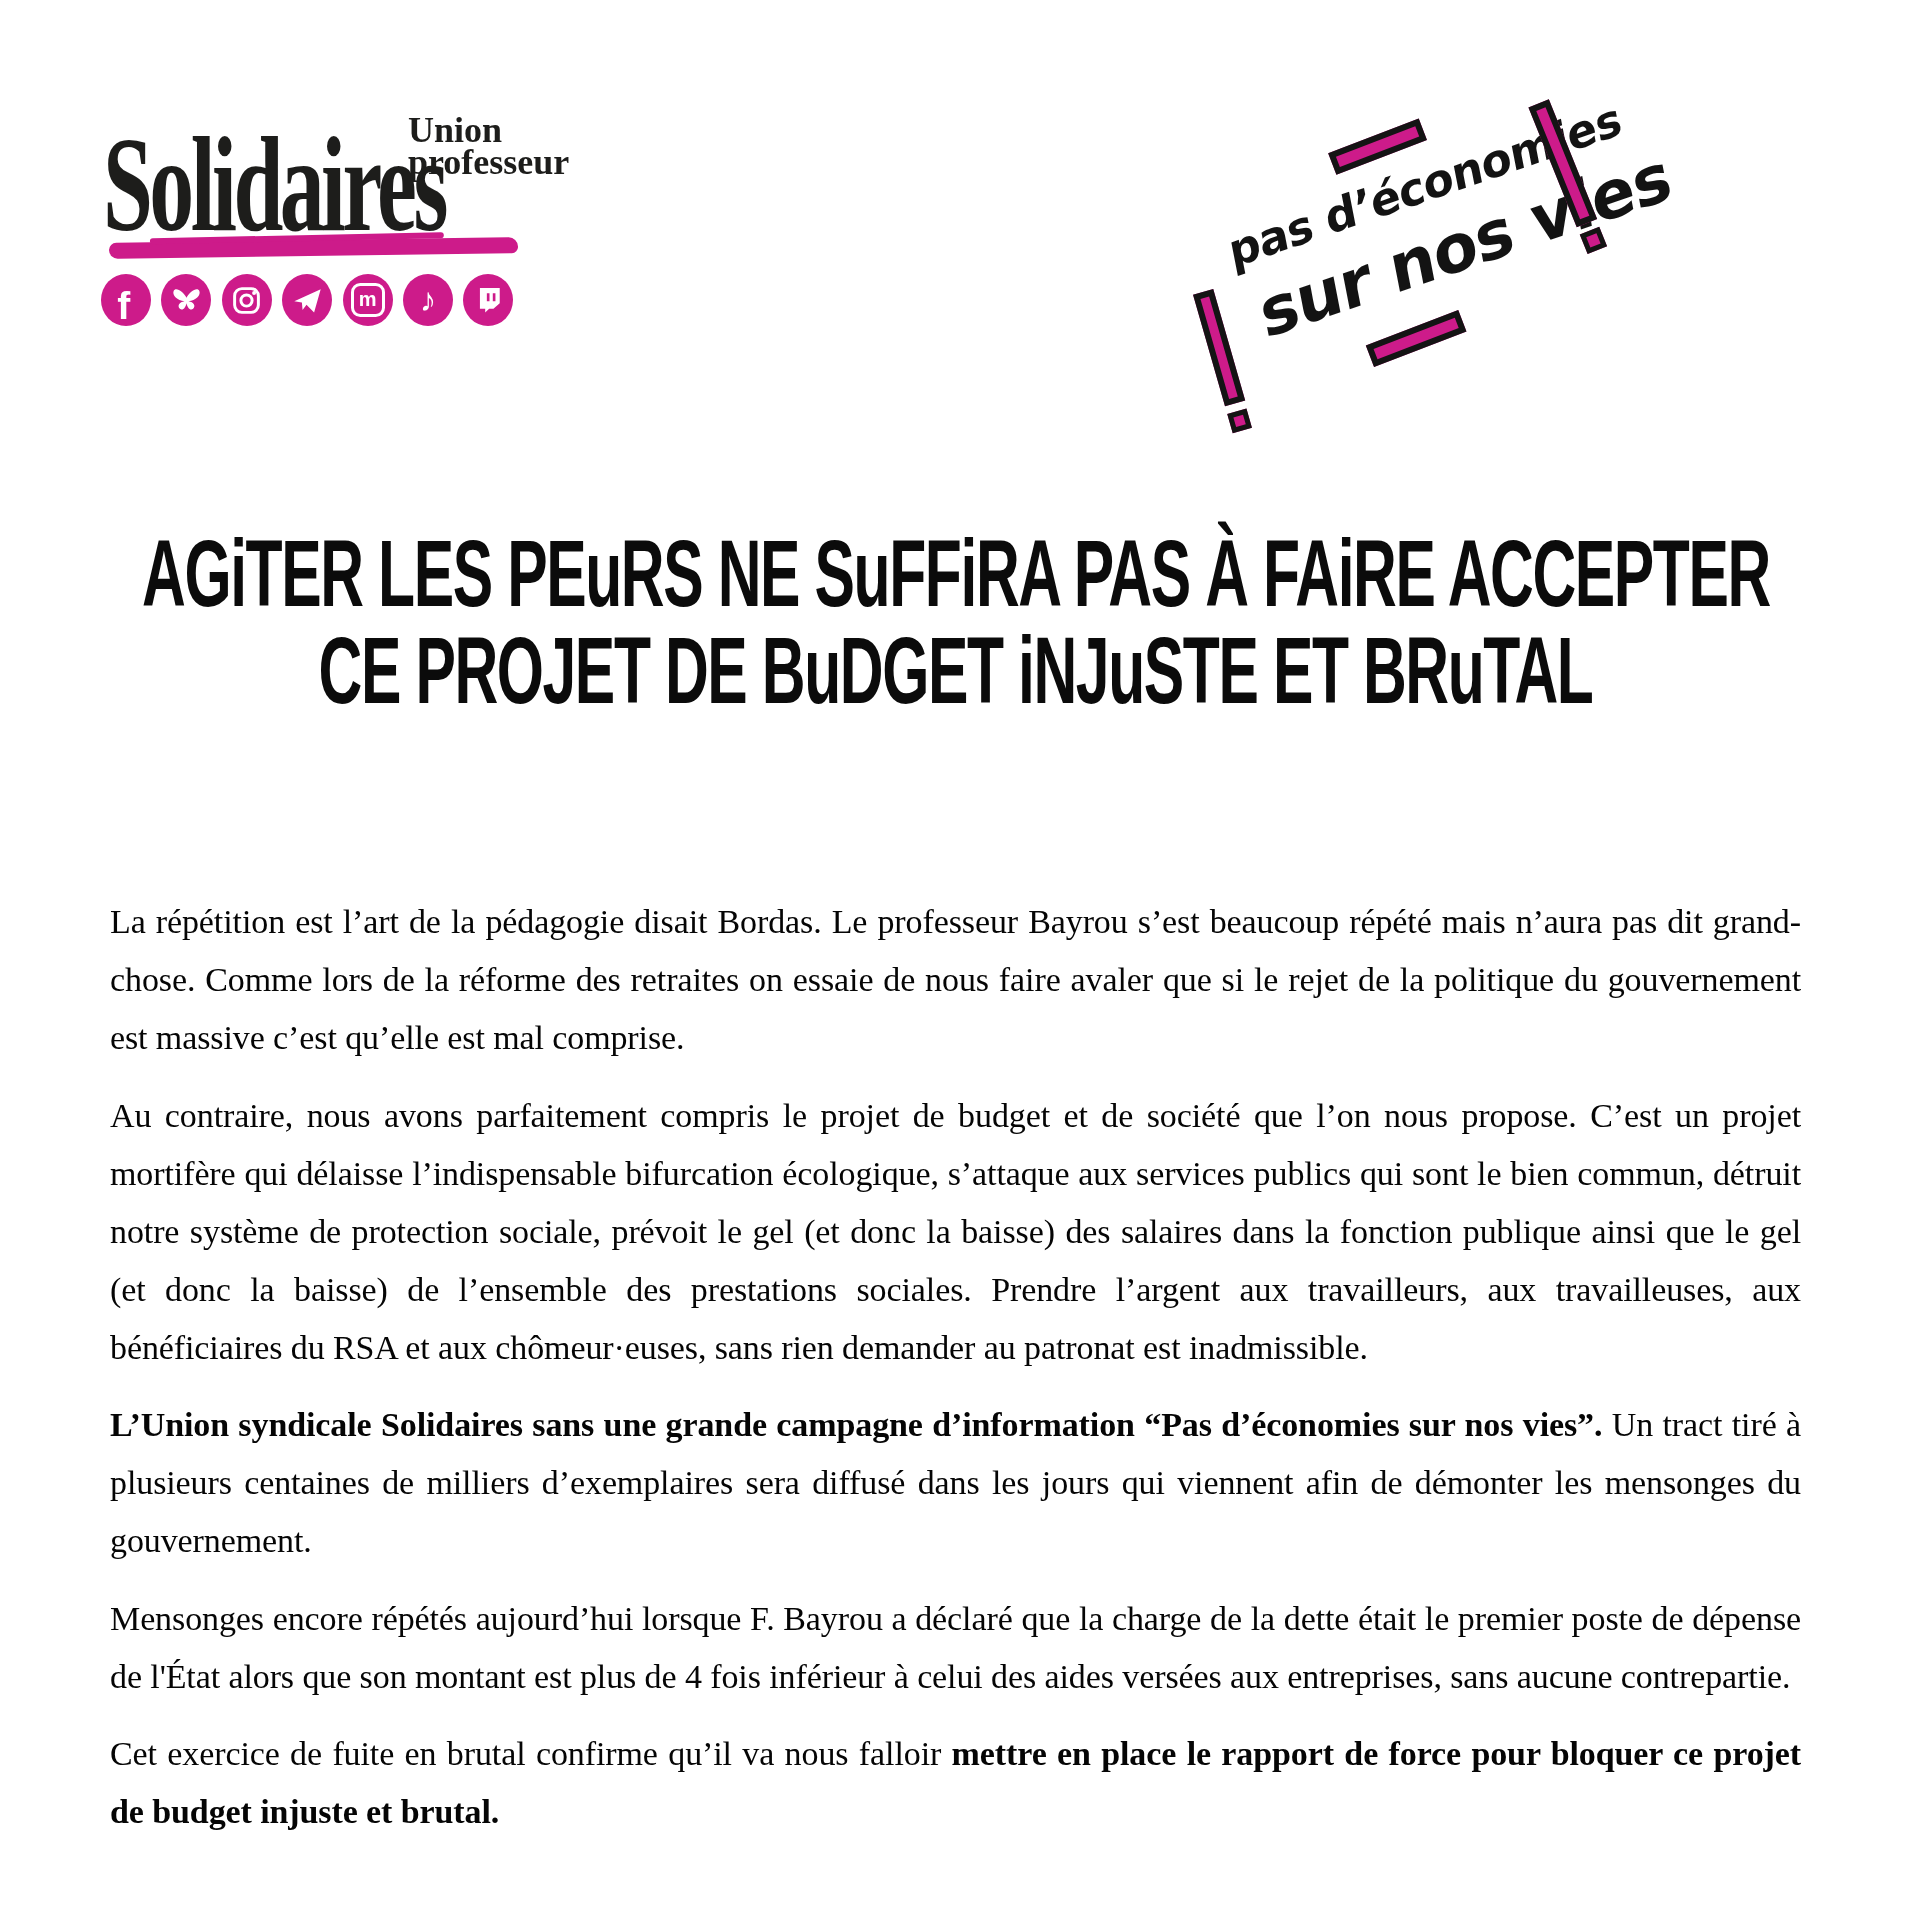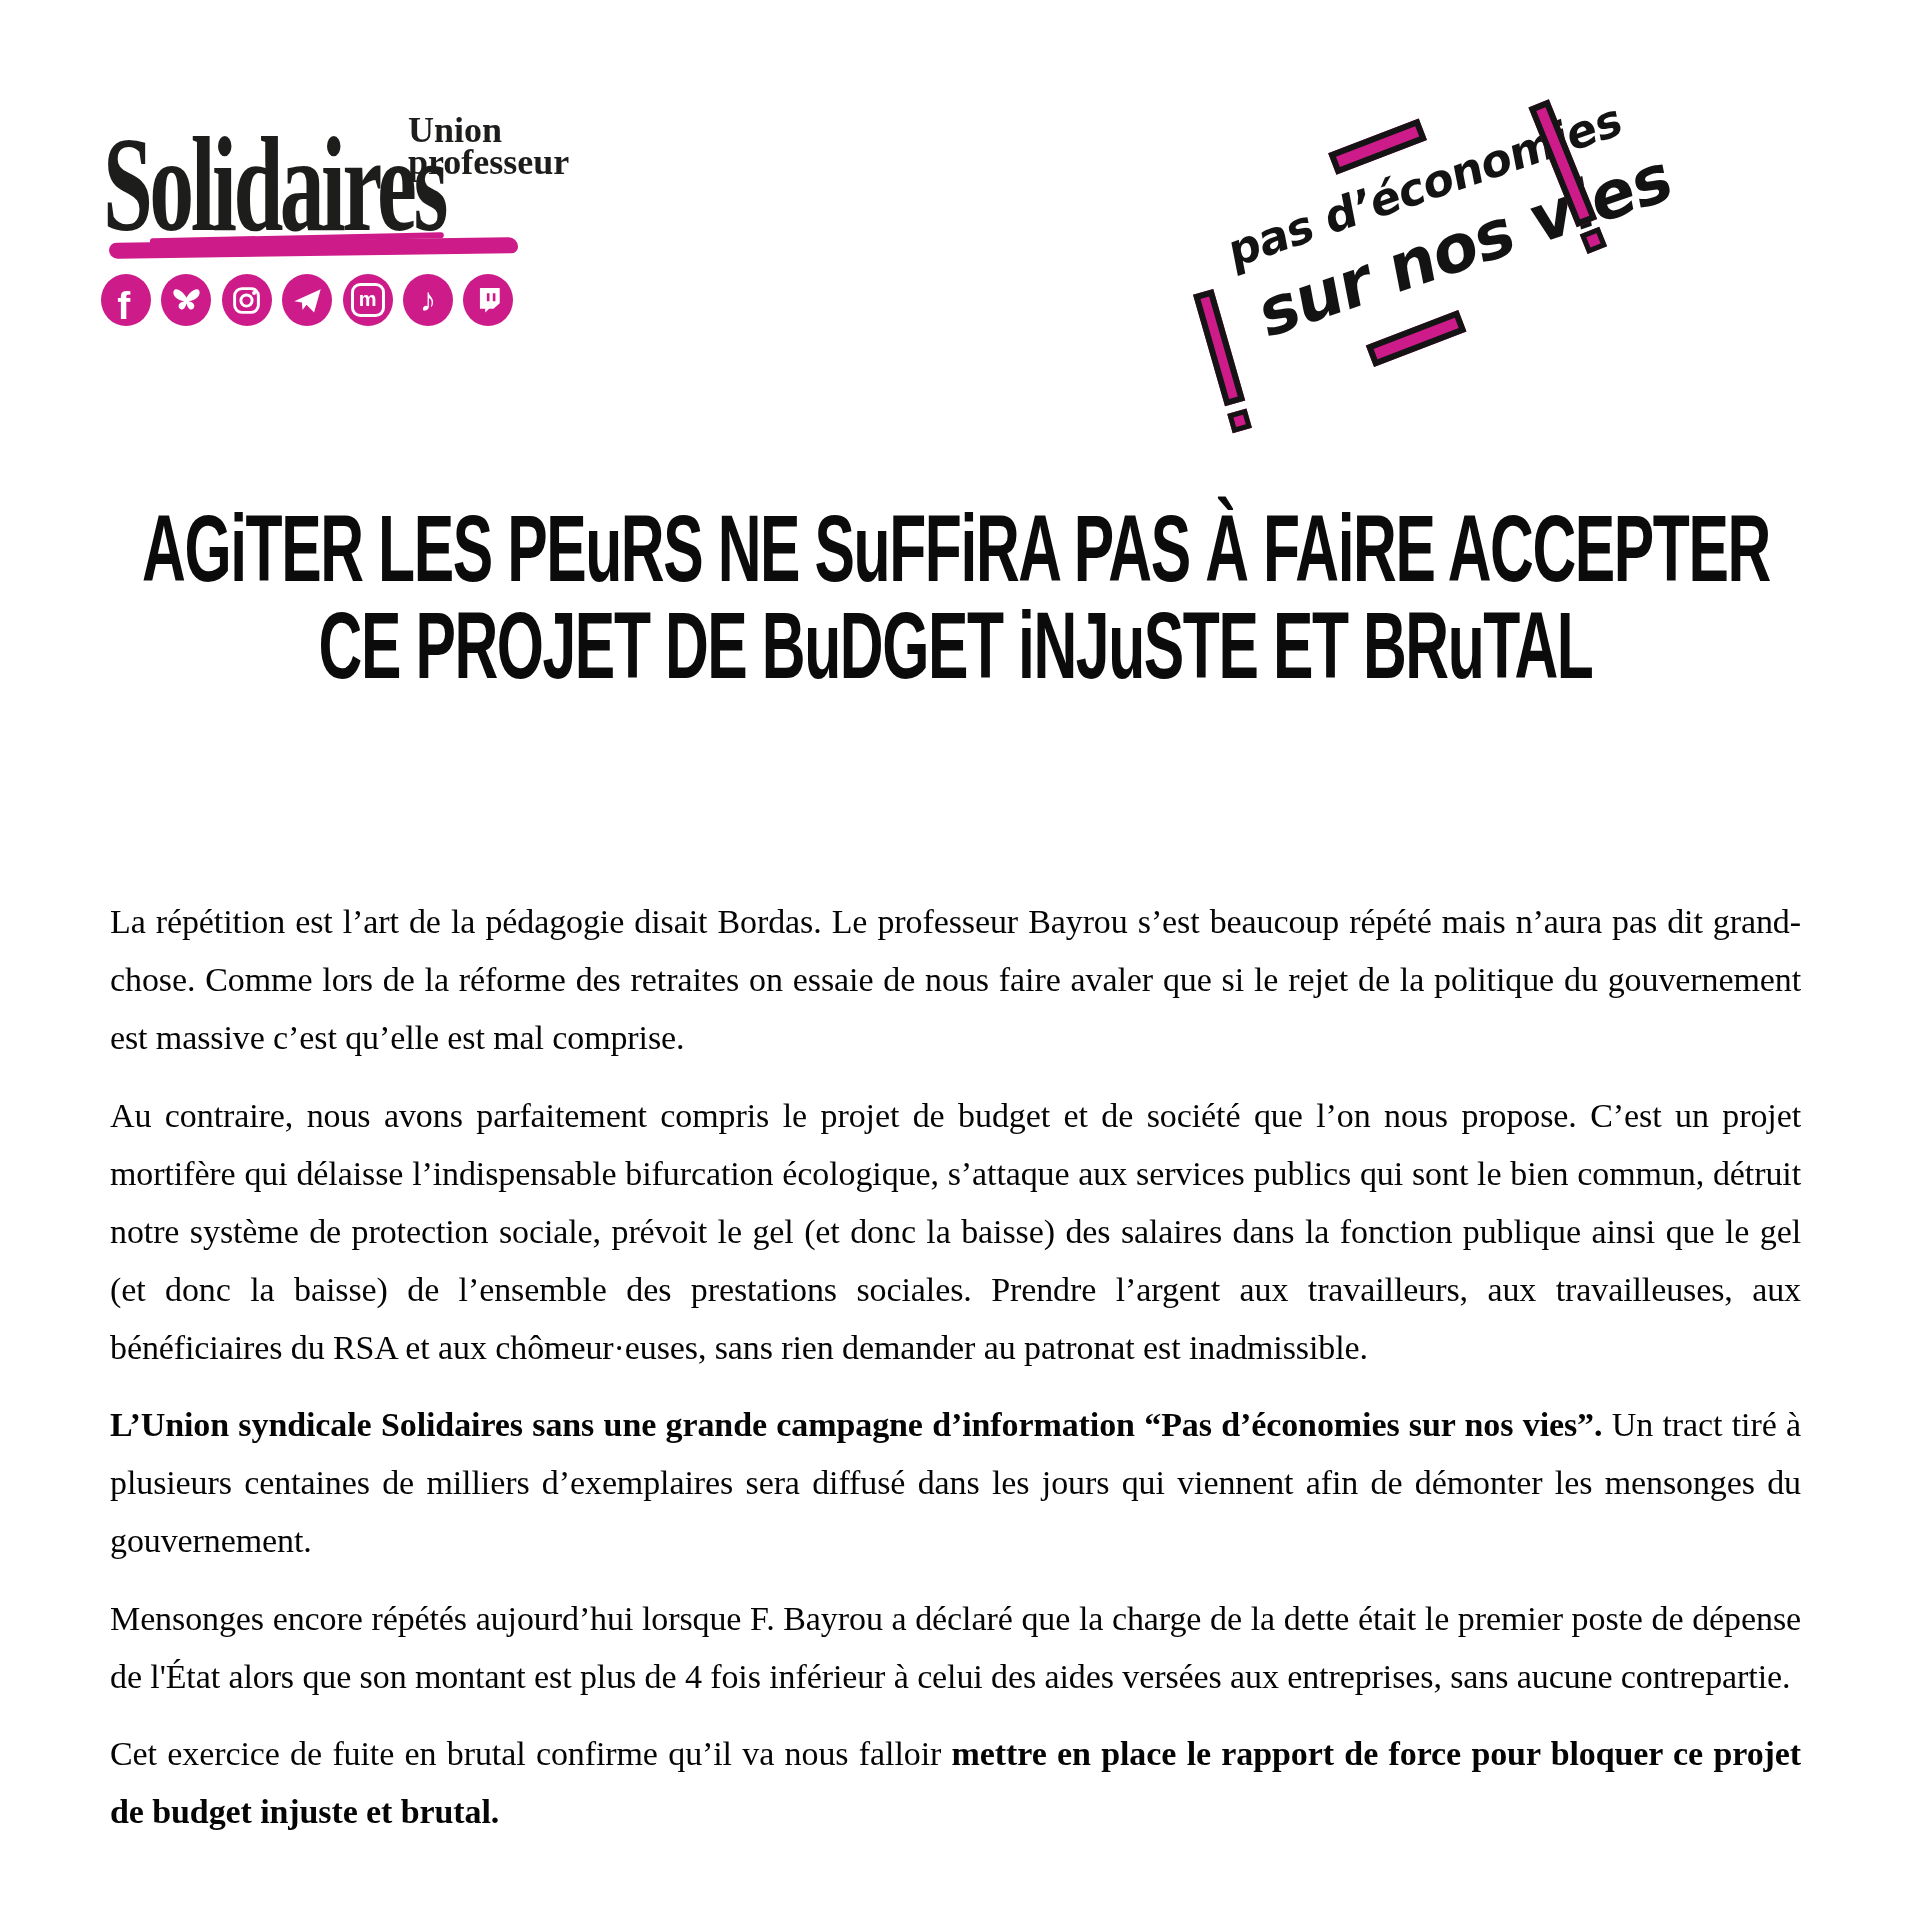--- a/index.html
+++ b/index.html
@@ -45,21 +45,21 @@
   .excl .ebar{background:var(--magenta);border:6.5px solid #141414;box-sizing:border-box;}
   .excl .edot{background:var(--magenta);border:5.8px solid #141414;box-sizing:border-box;margin-top:7.7px;}
   .excl-left{left:14.6px;top:112px;transform:rotate(3deg);}
   .excl-left .ebar{width:21px;height:116px;}
   .excl-left .edot{width:20px;height:20px;}
   .excl-right{left:401px;top:43px;transform:rotate(-3deg);}
   .excl-right .ebar{width:21.6px;height:129px;}
   .excl-right .edot{width:21px;height:21.6px;}
 
   
-  .title{position:absolute;left:0;top:500px;width:100%;}
+  .title{position:absolute;left:0;top:525px;width:100%;}
   .tline{height:97px;display:flex;justify-content:center;align-items:center;}
   .tline span{font-family:"Liberation Sans",sans-serif;font-weight:700;font-size:83px;
               letter-spacing:-1.9px;white-space:nowrap;color:#0b0b0b;
               transform:scale(0.73,1.14);transform-origin:center center;}
 
   
   .body-text{position:absolute;left:110px;top:893px;width:1691px;}
   .body-text p{margin:0 0 19.6px 0;font-size:34px;line-height:58px;text-align:justify;
                color:#050505;letter-spacing:-0.1px;}
   .body-text .b{font-weight:700;}

